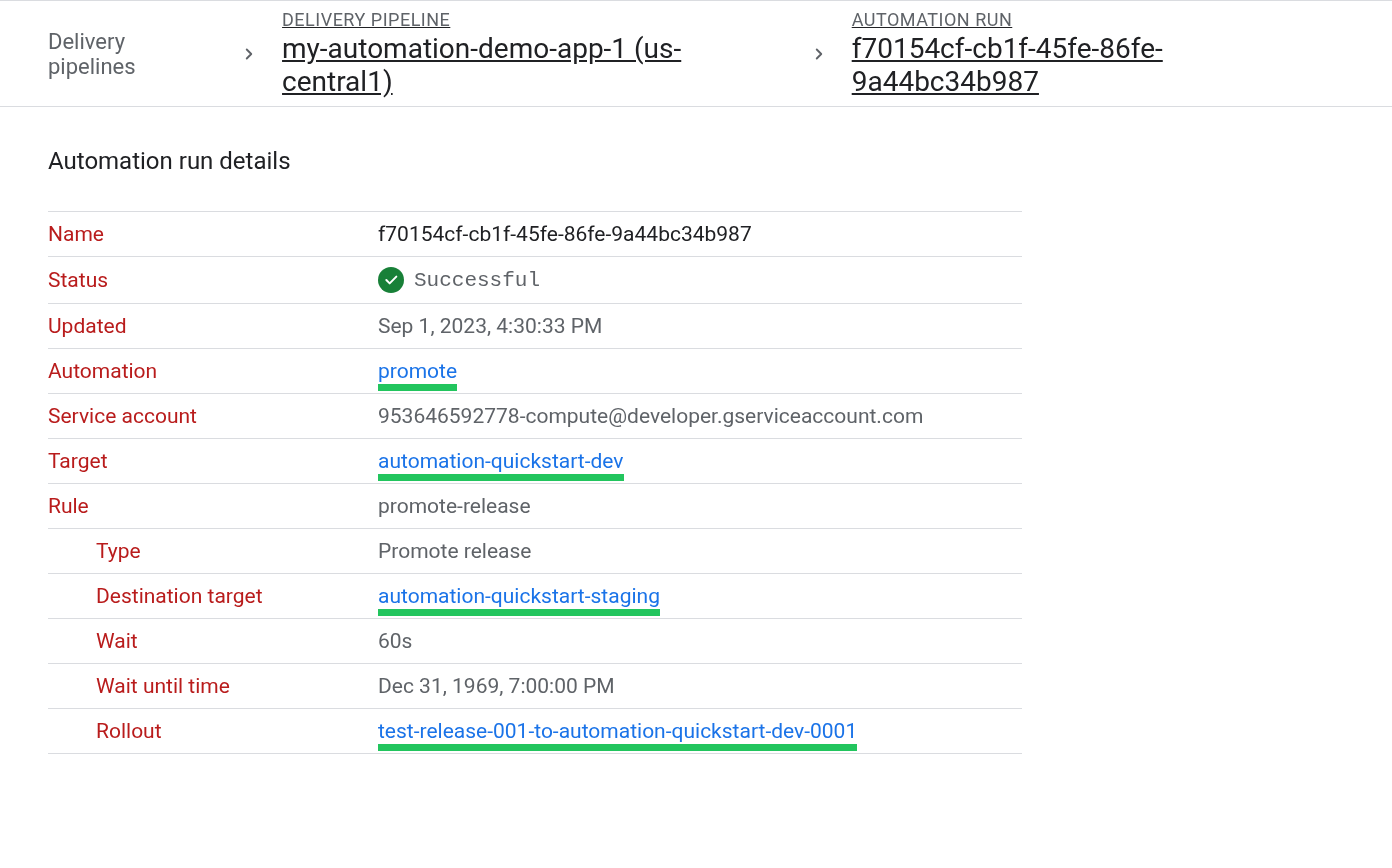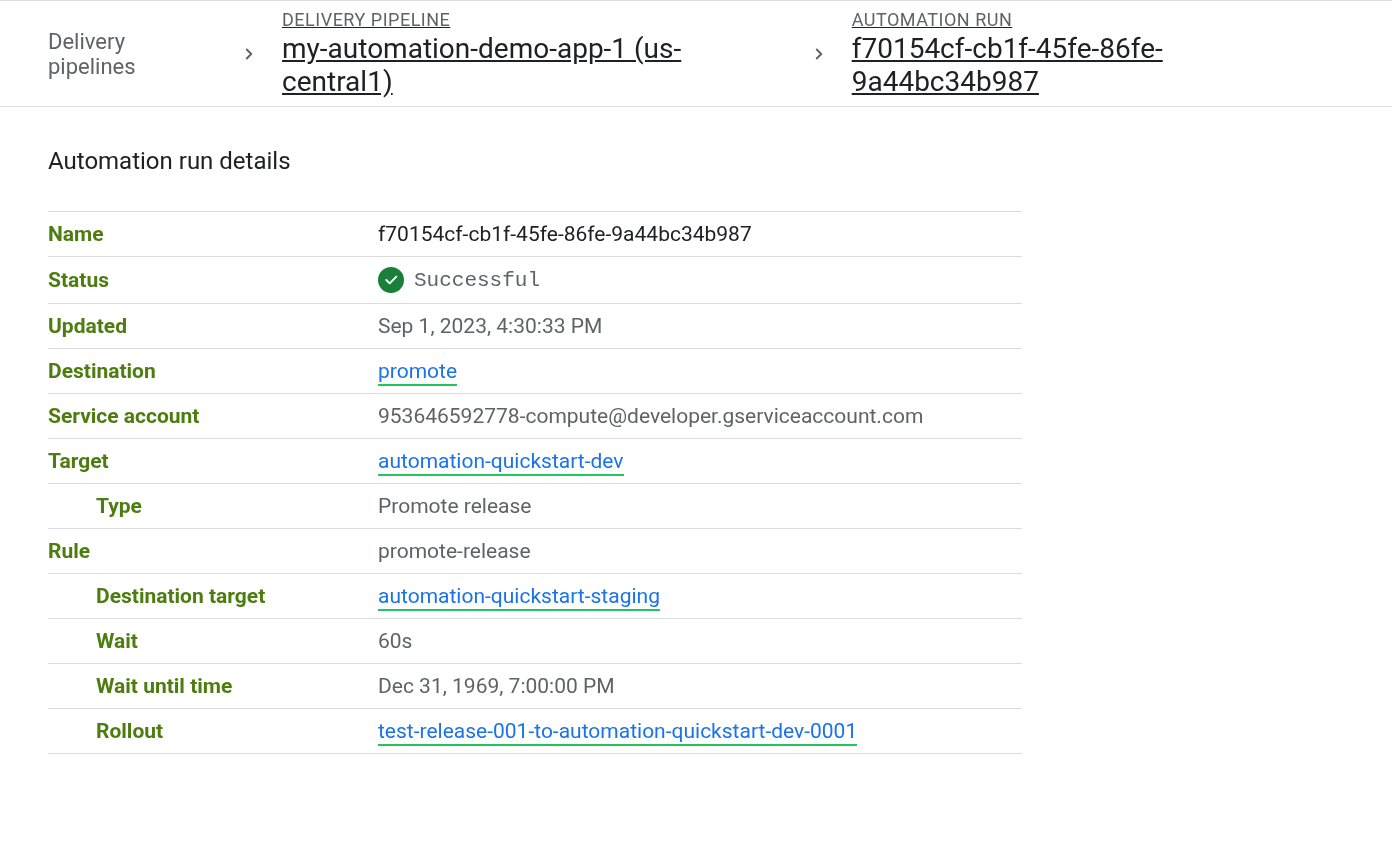--- a/index.html
+++ b/index.html
@@ -69,37 +69,37 @@
       border-bottom: 1px solid #dadce0;
       margin-top: 21px;
     }
     table.details-table td {
       padding: 10px 0;
       font-size: 21px;
       vertical-align: middle;
     }
     table.details-table td.label {
       width: 330px;
-      color: #4d7c0f;
-      font-weight: 700;
+      color: #b91c1c;
+      font-weight: 400;
     }
     table.details-table td.label.nested {
       padding-left: 48px;
     }
     table.details-table td.value {
       color: #5f6368;
       font-weight: 400;
     }
     table.details-table td.value.dark {
       color: #202124;
     }
     .link {
       color: #1a73e8;
       text-decoration: none;
-      border-bottom: 2px solid #22c55e;
+      border-bottom: 7px solid #22c55e;
       padding-bottom: 1px;
       cursor: pointer;
     }
     .status-cell {
       display: flex;
       align-items: center;
       gap: 10px;
       font-family: Liberation Mono, monospace;
     }
     .status-icon-wrap {
@@ -158,42 +158,42 @@
           </span>
           <span>Successful</span>
         </div>
       </td>
     </tr>
     <tr>
       <td class="label">Updated</td>
       <td class="value">Sep 1, 2023, 4:30:33 PM</td>
     </tr>
     <tr>
-      <td class="label">Destination</td>
+      <td class="label">Automation</td>
       <td class="value">
         <a class="link">promote</a>
       </td>
     </tr>
     <tr>
       <td class="label">Service account</td>
       <td class="value">953646592778-compute@developer.gserviceaccount.com</td>
     </tr>
     <tr>
       <td class="label">Target</td>
       <td class="value">
         <a class="link">automation-quickstart-dev</a>
       </td>
     </tr>
     <tr>
+      <td class="label">Rule</td>
+      <td class="value">promote-release</td>
+    </tr>
+    <tr>
       <td class="label nested">Type</td>
       <td class="value">Promote release</td>
-    </tr>
-    <tr>
-      <td class="label">Rule</td>
-      <td class="value">promote-release</td>
     </tr>
     <tr>
       <td class="label nested">Destination target</td>
       <td class="value">
         <a class="link">automation-quickstart-staging</a>
       </td>
     </tr>
     <tr>
       <td class="label nested">Wait</td>
       <td class="value">60s</td>

